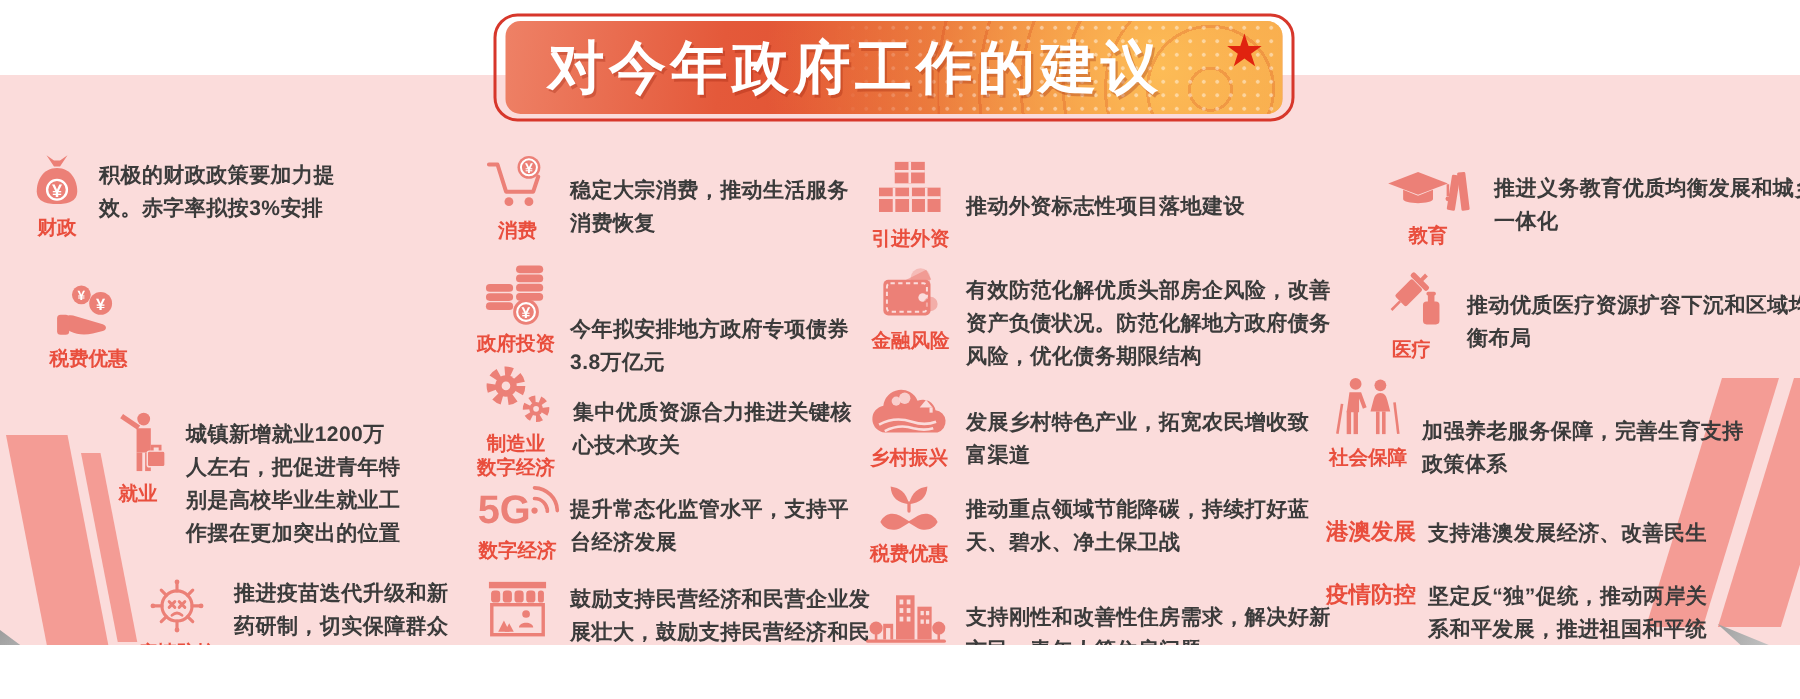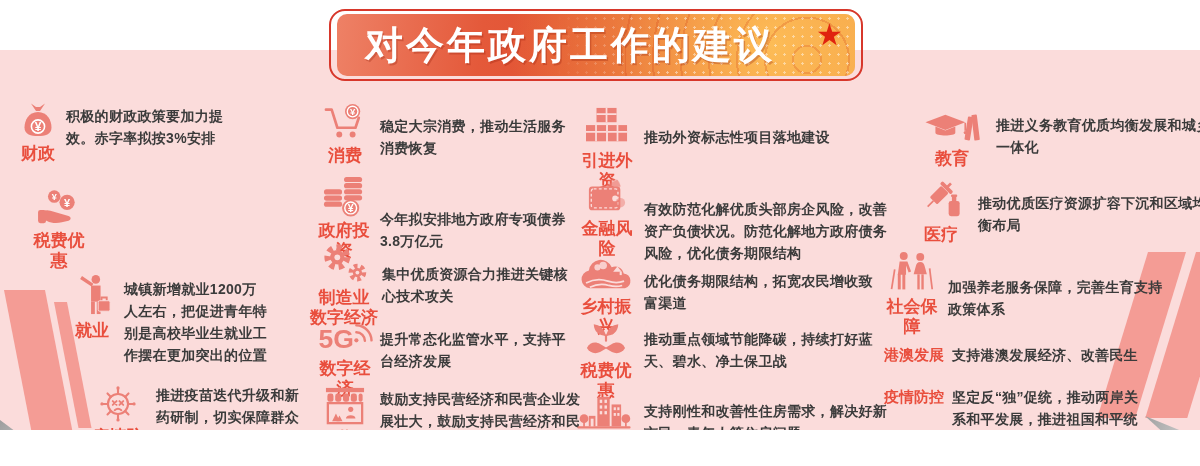--- a/index.html
+++ b/index.html
@@ -35,35 +35,35 @@
     -webkit-mask-image:linear-gradient(to left,#000 65%,transparent);mask-image:linear-gradient(to left,#000 65%,transparent);}
   .banner-title{position:relative;z-index:2;color:#fff;font-size:38px;font-weight:bold;letter-spacing:3px;
     margin-left:28px;white-space:nowrap;text-shadow:1.5px 2px 0 rgba(150,30,10,.30);}
   .banner-star{position:absolute;right:12px;top:6px;z-index:3;color:#e0230f;font-size:30px;line-height:1;}
 
   
   .item{position:absolute;display:flex;align-items:flex-start;z-index:2;}
   .icon-col{display:flex;flex-direction:column;align-items:center;flex:0 0 auto;}
   .icon{color:var(--salmon);display:block;}
   .icon svg{display:block;}
-  .label{font-weight:bold;color:var(--red);font-size:17px;text-align:center;line-height:1.2;margin-top:3px;white-space:pre-line;}
+  .label{font-weight:bold;color:var(--red);font-size:13px;text-align:center;line-height:1.2;margin-top:3px;white-space:pre-line;}
   .text{font-size:14px;color:#3b3b3b;line-height:22px;font-weight:600;letter-spacing:.3px;}
   .inline .label-inline{margin:0 8px 0 0;white-space:nowrap;line-height:22px;font-size:15px;}
 
   .pos-fiscal{left:12px;top:101px}.pos-fiscal .icon-col{width:52px}.pos-fiscal .text{width:164px;margin-left:2px;margin-top:4px}
   .pos-tax-relief{left:28px;top:188px}.pos-tax-relief .icon-col{width:62px}.pos-tax-relief .text{width:150px;margin-left:6px;margin-top:8px}
   .pos-employment{left:68px;top:274px}.pos-employment .icon-col{width:48px}.pos-employment .text{width:146px;margin-left:8px;margin-top:4px}
   .pos-epidemic-control{left:92px;top:382px}.pos-epidemic-control .icon-col{width:52px}.pos-epidemic-control .text{width:148px;margin-left:12px;margin-top:2px}
   .pos-consumption{left:314px;top:103px}.pos-consumption .icon-col{width:62px}.pos-consumption .text{width:200px;margin-left:4px;margin-top:12px}
   .pos-government-investment{left:312px;top:176px}.pos-government-investment .icon-col{width:64px}.pos-government-investment .text{width:200px;margin-left:4px;margin-top:32px}
   .pos-manufacturing-chain{left:308px;top:241px}.pos-manufacturing-chain .icon-col{width:72px}.pos-manufacturing-chain .text{width:200px;margin-left:2px;margin-top:22px}
   .pos-digital-economy{left:314px;top:320px}.pos-digital-economy .icon-col{width:62px}.pos-digital-economy .text{width:200px;margin-left:4px;margin-top:8px}
   .pos-private-economy{left:316px;top:386px}.pos-private-economy .icon-col{width:58px}.pos-private-economy .text{width:208px;margin-left:6px;margin-top:2px}
   .pos-foreign-investment{left:578px;top:106px}.pos-foreign-investment .icon-col{width:58px}.pos-foreign-investment .text{width:242px;margin-left:8px;margin-top:20px}
-  .pos-financial-risk{left:580px;top:176px}.pos-financial-risk .icon-col{width:54px}.pos-financial-risk .text{width:250px;margin-left:10px;margin-top:22px}
+  .pos-financial-risk{left:580px;top:176px}.pos-financial-risk .icon-col{width:54px}.pos-financial-risk .text{width:250px;margin-left:10px;margin-top:6px}
   .pos-rural-revitalization{left:574px;top:256px}.pos-rural-revitalization .icon-col{width:64px}.pos-rural-revitalization .text{width:242px;margin-left:6px;margin-top:14px}
   .pos-green-transition{left:578px;top:318px}.pos-green-transition .icon-col{width:56px}.pos-green-transition .text{width:242px;margin-left:10px;margin-top:10px}
   .pos-housing{left:574px;top:394px}.pos-housing .icon-col{width:60px}.pos-housing .text{width:252px;margin-left:10px;margin-top:6px}
   .pos-education{left:916px;top:110px}.pos-education .icon-col{width:72px}.pos-education .text{width:228px;margin-left:8px;margin-top:4px}
   .pos-healthcare{left:912px;top:178px}.pos-healthcare .icon-col{width:58px}.pos-healthcare .text{width:232px;margin-left:8px;margin-top:14px}
   .pos-social-security{left:884px;top:250px}.pos-social-security .icon-col{width:56px}.pos-social-security .text{width:218px;margin-left:8px;margin-top:26px}
   .pos-hongkong-macau{left:884px;top:344px}.pos-hongkong-macau .text{width:330px}
   .pos-taiwan{left:884px;top:386px}.pos-taiwan .text{width:192px}
 </style>
 </head>
@@ -309,21 +309,21 @@
                 <path d="M12 33 q10 -5 20 -2 q8 2 14 0"></path>
               </g>
               <path d="M41 11 l4.5 5.5 h-9z" fill="#fbdcdb"></path>
               <rect x="43.4" y="16.5" width="2.2" height="3.6" fill="#fbdcdb"></rect>
               <circle cx="20" cy="12" r="3.2" fill="#fbdcdb" opacity=".85"></circle>
               <circle cx="26" cy="10" r="4" fill="#fbdcdb" opacity=".85"></circle>
             </svg>
           </span>
           <span class="label">乡村振兴</span>
         </div>
-        <div class="text">优化债务期限结构，拓宽农民增收致富渠道</div>
+        <div class="text">发展乡村特色产业，拓宽农民增收致富渠道</div>
       </div>
       <div class="item pos-green-transition">
         <div class="icon-col">
           <span class="icon">
             <svg viewBox="0 0 46 44" width="42" height="40">
               <path d="M23 20 c-2 -9 -7 -12 -13.5 -13 c0.5 8.5 5.5 12 13.5 13z" fill="currentColor"></path>
               <path d="M23 20 c2 -9 7 -12 13.5 -13 c-0.5 8.5 -5.5 12 -13.5 13z" fill="currentColor"></path>
               <path d="M23 25 v-6" stroke="currentColor" stroke-width="2.4" stroke-linecap="round" fill="none"></path>
               <path d="M2 33 c3 -6.5 9.5 -7.5 14.5 -4.5 l7.5 4.5 -7.5 4.5 c-5.5 2.5 -11.5 1 -14.5 -4.5z" fill="currentColor"></path>
               <path d="M44 33 c-3 -6.5 -9.5 -7.5 -14.5 -4.5 l-7.5 4.5 7.5 4.5 c5.5 2.5 11.5 1 14.5 -4.5z" fill="currentColor"></path>

